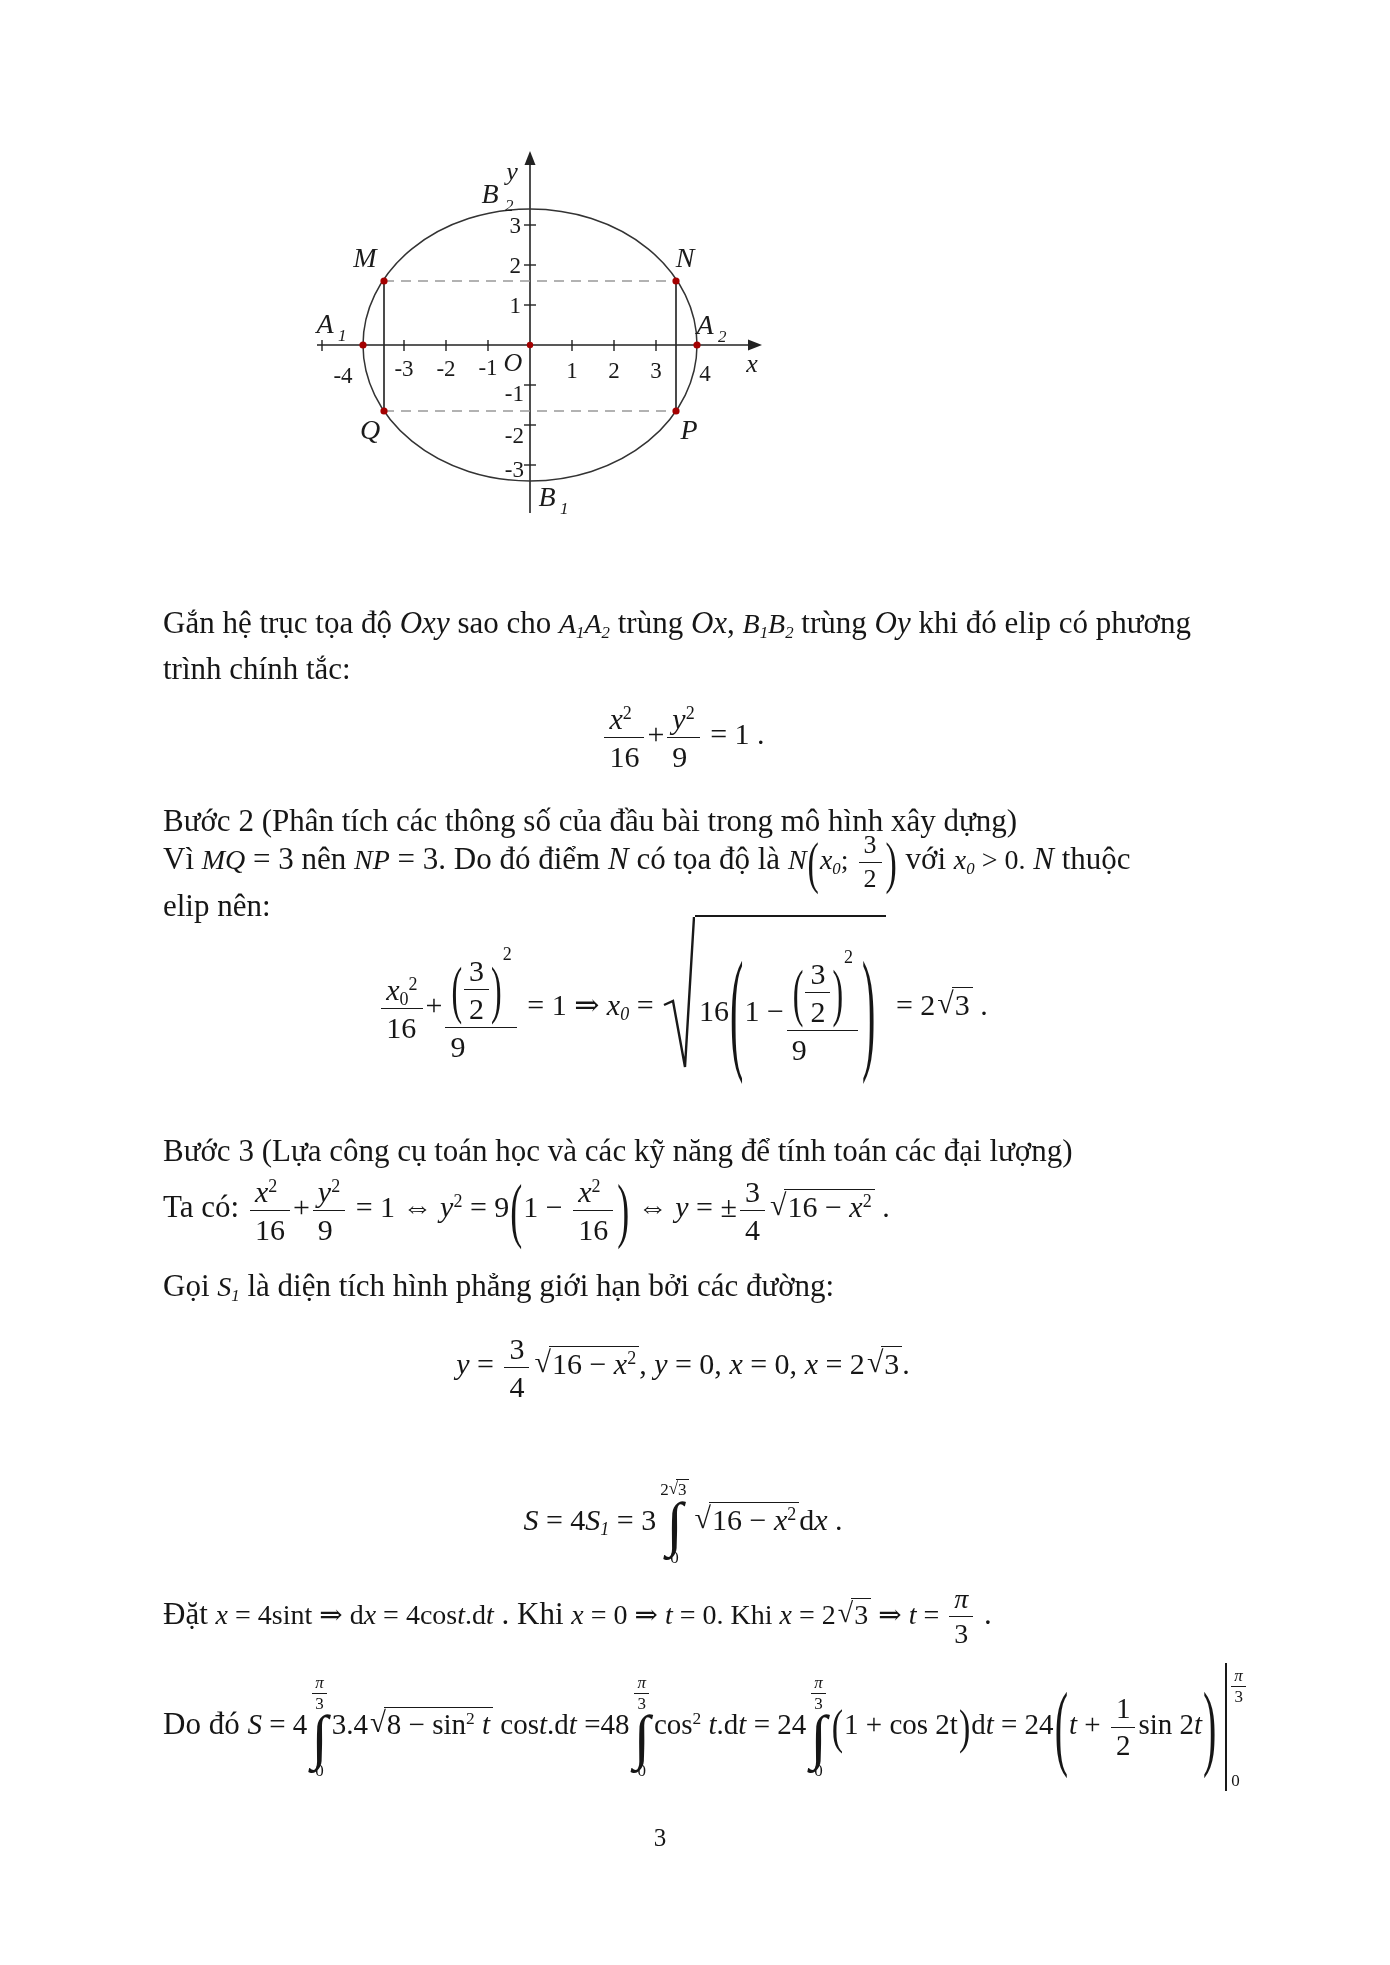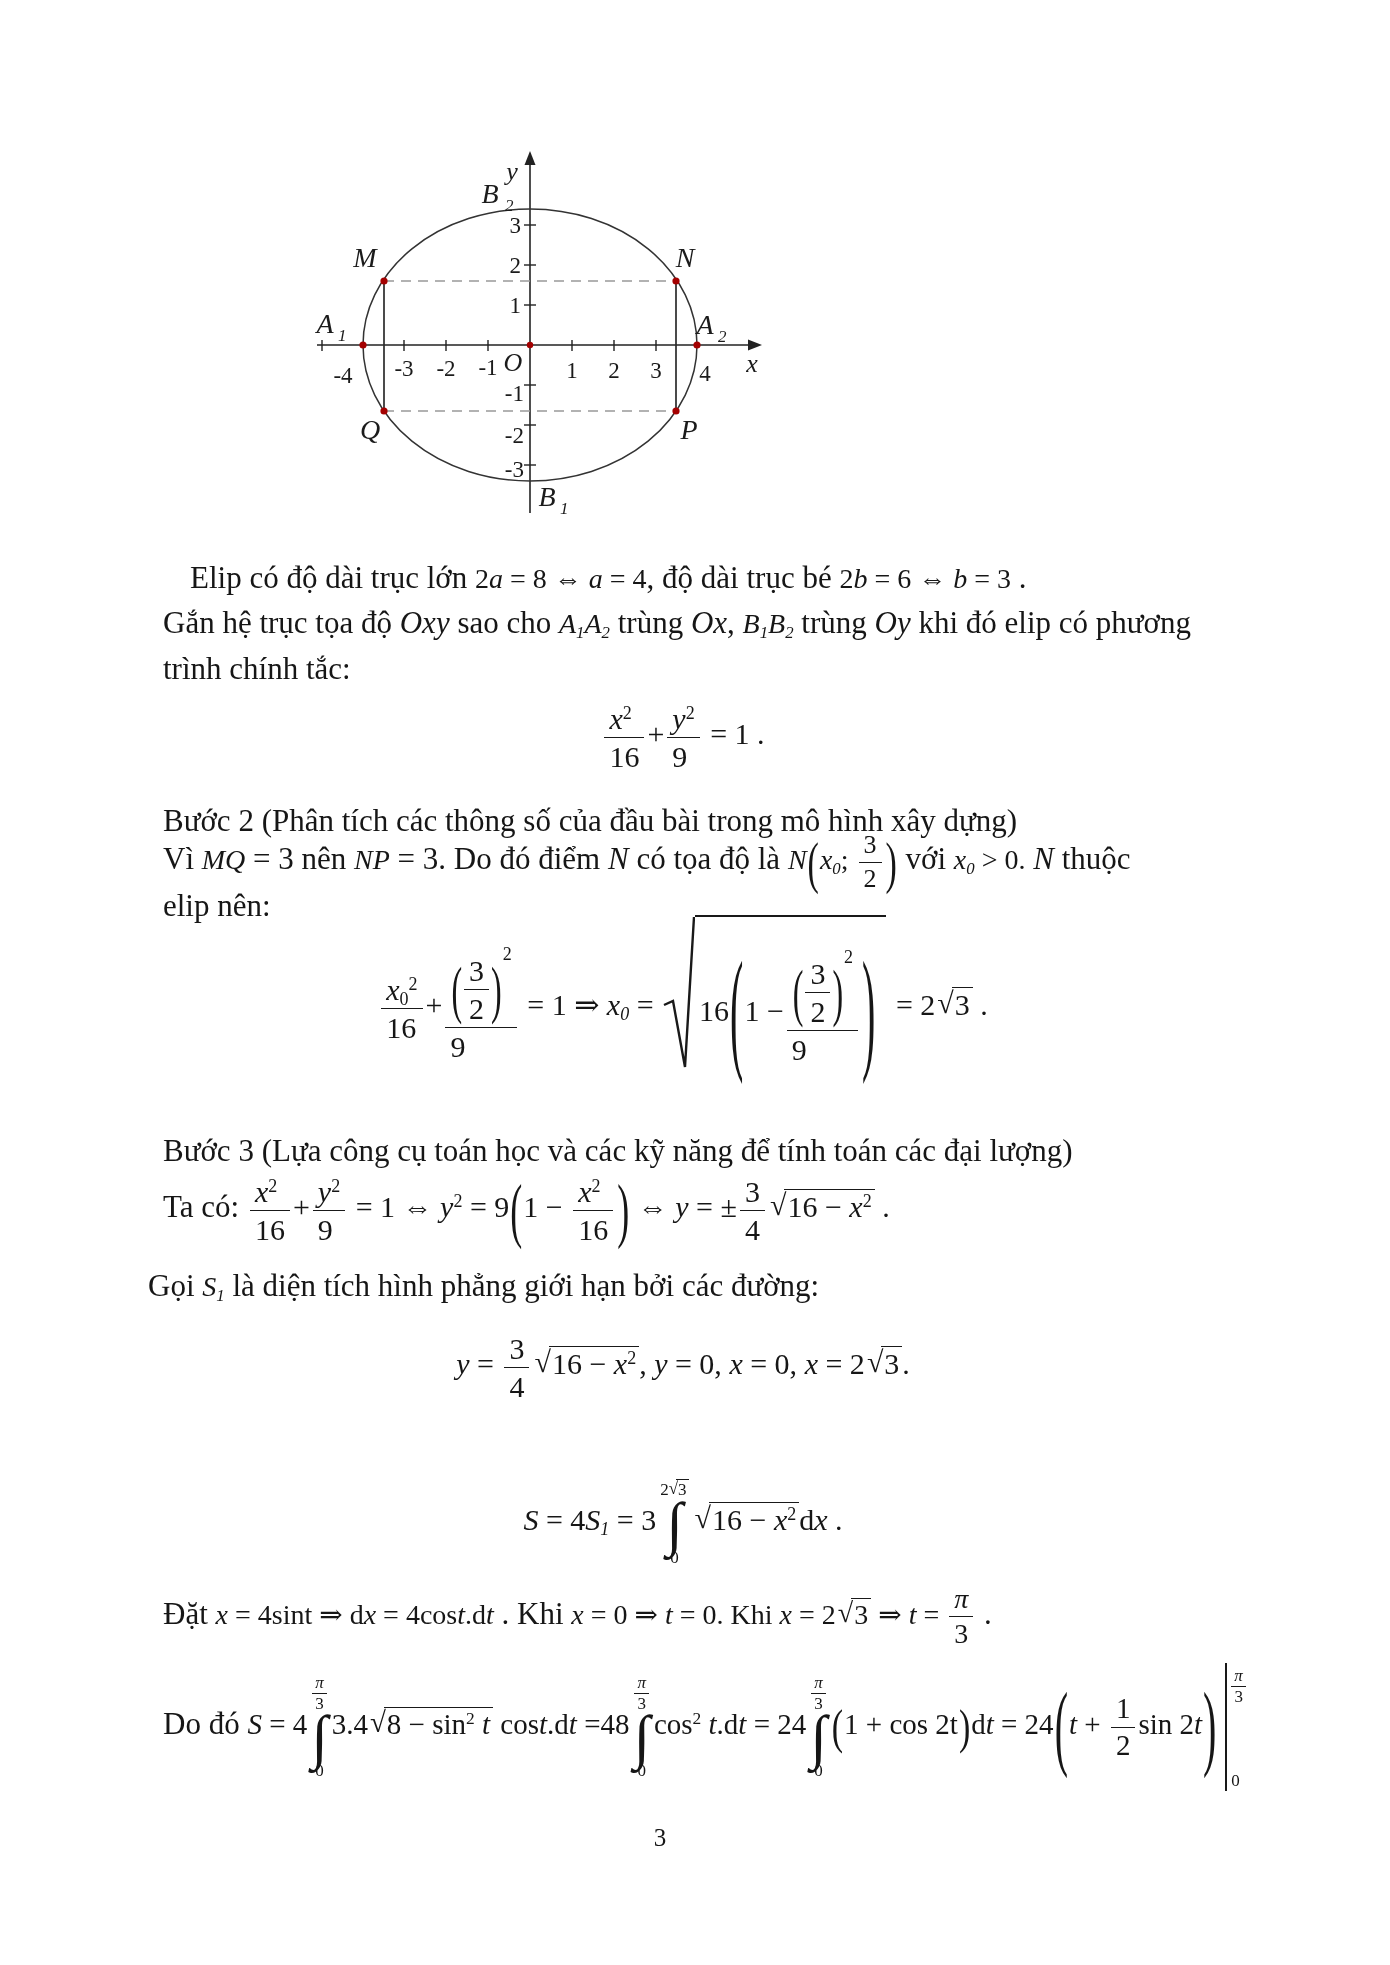--- a/index.html
+++ b/index.html
@@ -128,23 +128,20 @@
     <text x="705" y="381" class="fnum" text-anchor="middle">4</text>
 
     <text x="521" y="233" class="fnum" text-anchor="end">3</text>
     <text x="521" y="273" class="fnum" text-anchor="end">2</text>
     <text x="521" y="313" class="fnum" text-anchor="end">1</text>
     <text x="524" y="401" class="fnum" text-anchor="end">-1</text>
     <text x="524" y="443" class="fnum" text-anchor="end">-2</text>
     <text x="524" y="477" class="fnum" text-anchor="end">-3</text>
   </svg>
 
-  <div class="ln vn" style="left:190px;top:555px">
-    <span>Elip có độ dài trục lớn </span><span class="mt"><span>2</span><i>a</i><span> = 8 ⇔ </span><i>a</i><span> = 4</span></span><span>, độ dài trục bé </span><span class="mt"><span>2</span><i>b</i><span> = 6 ⇔ </span><i>b</i><span> = 3</span></span><span> .</span>
-  </div>
   <div class="ln vn" style="left:163px;top:600px">
     <span>Gắn hệ trục tọa độ </span><i>Oxy</i><span> sao cho </span><span class="mvar mt"><span>A</span><sub>1</sub><span>A</span><sub>2</sub></span><span> trùng </span><i>Ox</i><span>, </span><span class="mvar mt"><span>B</span><sub>1</sub><span>B</span><sub>2</sub></span><span> trùng </span><i>Oy</i><span> khi đó elip có phương</span>
   </div>
   <div class="ln vn" style="left:163px;top:646px">
     <span>trình chính tắc:</span>
   </div>
 
   <div class="ln dm ctr" style="top:689px;height:90px;line-height:90px">
     <span class="fr"><span class="n"><i>x</i><sup>2</sup></span><span class="d">16</span></span><span>+</span><span class="fr"><span class="n"><i>y</i><sup>2</sup></span><span class="d">9</span></span><span> = 1 .</span>
   </div>
@@ -194,21 +191,21 @@
   </div>
 
   <div class="ln head" style="left:163px;top:1128px">
     <span>Bước 3 (Lựa công cụ toán học và các kỹ năng để tính toán các đại lượng)</span>
   </div>
 
   <div class="ln dm" style="left:163px;top:1159px;height:96px;line-height:96px">
     <span class="vn">Ta có: </span><span class="fr"><span class="n"><i>x</i><sup>2</sup></span><span class="d">16</span></span><span>+</span><span class="fr"><span class="n"><i>y</i><sup>2</sup></span><span class="d">9</span></span><span> = 1 ⇔ </span><i>y</i><sup>2</sup><span> = 9</span><span class="vp" style="--s:2.0;font-size:36px">(</span><span>1 − </span><span class="fr"><span class="n"><i>x</i><sup>2</sup></span><span class="d">16</span></span><span class="vp" style="--s:2.0;font-size:36px">)</span><span> ⇔ </span><i>y</i><span> = ±</span><span class="fr"><span class="n">3</span><span class="d">4</span></span><span class="sq"><span class="sqg">√</span><span class="sqc"><span>16 − </span><i>x</i><sup>2</sup></span></span><span> .</span>
   </div>
 
-  <div class="ln vn" style="left:148px;top:1263px">
+  <div class="ln vn" style="left:163px;top:1263px">
     <span>Gọi </span><span class="mvar mt"><i>S</i><sub>1</sub></span><span> là diện tích hình phẳng giới hạn bởi các đường:</span>
   </div>
 
   <div class="ln dm ctr" style="top:1322px;height:84px;line-height:84px">
     <i>y</i><span> = </span><span class="fr"><span class="n">3</span><span class="d">4</span></span><span class="sq"><span class="sqg">√</span><span class="sqc"><span>16 − </span><i>x</i><sup>2</sup></span></span><span>,  </span><i>y</i><span> = 0,  </span><i>x</i><span> = 0,  </span><i>x</i><span> = 2</span><span class="sq"><span class="sqg">√</span><span class="sqc">3</span></span><span>.</span>
   </div>
 
 
   <div class="ln dm ctr" style="top:1460px;height:120px;line-height:120px">
     <i>S</i><span> = 4</span><span class="mvar"><i>S</i><sub>1</sub></span><span> = 3</span><span class="ig">

